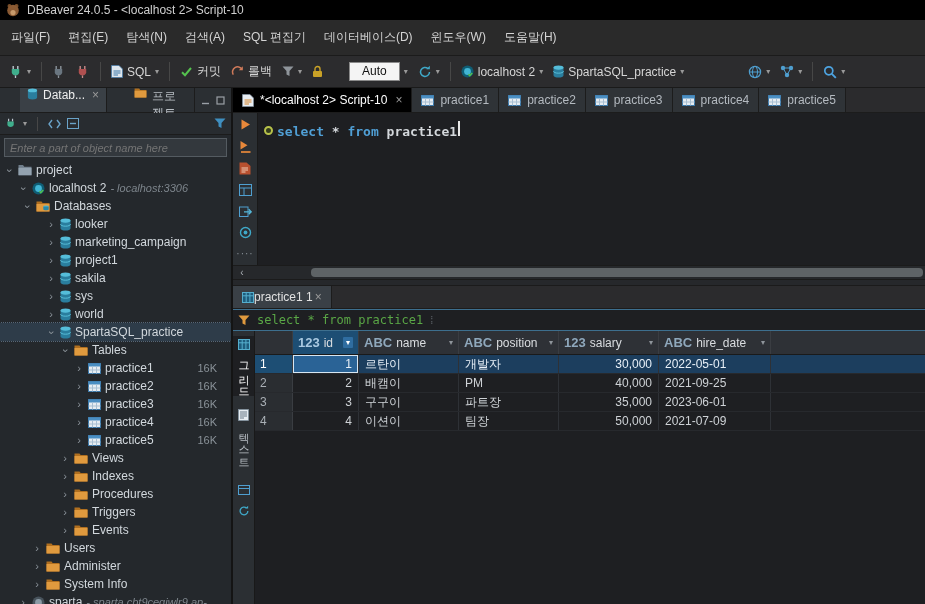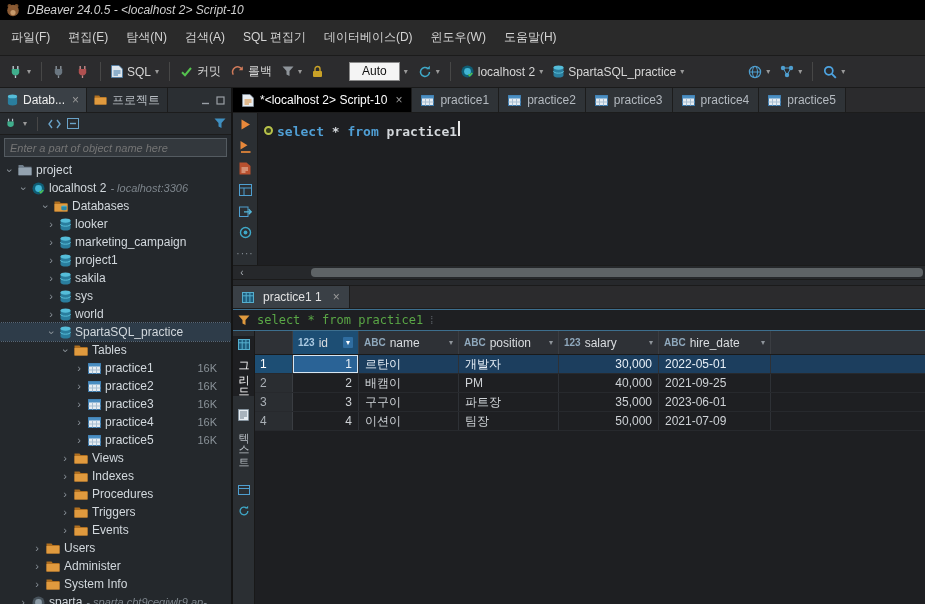--- a/index.html
+++ b/index.html
@@ -4,21 +4,21 @@
 <style>
   * { margin:0; padding:0; box-sizing:border-box; }
   html,body { width:925px; height:604px; }
   body { font-family:"Liberation Sans",sans-serif; background:#1e1f22; color:#c8c8c8;
          font-size:12px; overflow:hidden; -webkit-font-smoothing:antialiased; }
   svg { display:block; }
   .icon { display:inline-flex; align-items:center; justify-content:center; }
 
   
   .titlebar { height:20px; background:#000; display:flex; align-items:center; gap:7px;
-              padding:0 6px; color:#cfcfcf; font-size:12px;font-style:italic; }
+              padding:0 6px; color:#cfcfcf; font-size:12px; }
 
   
   .menubar { height:36px; background:#2a2a2a; display:flex; align-items:center; color:#d4d4d4;
              border-bottom:1px solid #1b1b1b; padding-left:2px; }
   .menu-item { padding:0 9px; height:100%; display:flex; align-items:center; cursor:default; }
 
   
   .toolbar { height:32px; background:#2c2c2e; border-bottom:1px solid #1a1a1a;
              display:flex; align-items:center; gap:2px; padding:0 5px; }
   .tb-btn { display:flex; align-items:center; gap:4px; padding:3px 4px; border-radius:2px; color:#c8c8c8; }
@@ -28,22 +28,22 @@
   .tb-label { color:#d6d6d6; }
 
   
   .main { display:flex; height:531px; }
 
   
   .left-panel { width:233px; background:#24282c; border-right:2px solid #141414;
                 display:flex; flex-direction:column; flex:none; }
   .panel-tabs { height:25px; background:#2b2f33; display:flex; align-items:stretch;
                 border-bottom:1px solid #1c1c1c; }
-  .panel-tab { display:flex; align-items:center; gap:5px; padding:0 7px; color:#b8bec4;
-               border-right:1px solid #1c1c1c; }
+  .panel-tab { display:flex; align-items:flex-start; gap:5px; padding:0 7px; color:#b8bec4;
+               border-right:1px solid #1c1c1c;margin-left:20px; }
   .panel-tab.active { background:#3a4046; color:#eee; }
   .tab-close { color:#9a9a9a; font-size:12px; margin-left:2px; }
   .panel-tab-actions { margin-left:auto; display:flex; align-items:center; gap:6px; padding:0 6px; color:#9aa0a6; }
   .panel-toolbar { height:22px; display:flex; align-items:center; gap:6px; padding:0 5px;
                    border-bottom:1px solid #1c1c1c; background:#282c30; }
   .panel-toolbar .spacer { flex:1; }
   .filter-input { margin:3px 4px 2px; height:19px; background:#33383d; border:1px solid #545b61;
                   color:#9aa0a6; font-size:11px; font-style:italic; padding:0 5px; width:calc(100% - 8px);
                   font-family:"Liberation Sans",sans-serif; outline:none; }
   .tree { flex:1; overflow:hidden; padding-top:2px; }
@@ -81,21 +81,21 @@
                     display:flex; align-items:center; }
   .hscroll-arrow { width:18px; text-align:center; color:#aab0b6; font-size:10px; flex:none; }
   .hscroll-thumb { height:9px; background:#5e6366; border-radius:4px; flex:1; margin:0 2px 0 60px; }
 
   .splitter { height:7px; background:#26282b; border-top:1px solid #1b1b1b; border-bottom:1px solid #1b1b1b; }
 
   
   .results { flex:1; min-height:0; display:flex; flex-direction:column; }
   .results-tabbar { height:23px; background:#2b2b2d; display:flex; align-items:stretch;
                     border-bottom:1px solid #1c1c1c; }
-  .rtab { display:flex; align-items:center; gap:9px; padding:0 9px; background:#3a4046; color:#e2e2e2;
+  .rtab { display:flex; align-items:center; gap:0; padding:0 9px; background:#3a4046; color:#e2e2e2;
           border-right:1px solid #1c1c1c; }
 
   .filter-bar { height:22px; display:flex; align-items:center; gap:7px; padding:0 5px;
                 background:#1e1f22; border-top:1px solid #3d6f8e; border-bottom:1px solid #3d6f8e; }
   .filter-query { font-family:"DejaVu Sans Mono","Liberation Mono",monospace; font-size:12px; color:#5aa746; }
   .filter-sep { color:#5a6066; font-size:11px; }
   .filter-placeholder { color:#878d93; font-style:italic; }
 
   .grid-area { flex:1; min-height:0; display:flex; }
   .side-strip { width:22px; flex:none; background:#2b2f33; border-right:1px solid #191919;
@@ -105,21 +105,21 @@
   .vtab.active { background:#1e1f22; color:#fff; }
   .vlabel { writing-mode:vertical-rl; text-orientation:upright; letter-spacing:2px; }
   .strip-bottom { margin-top:6px; display:flex; flex-direction:column; gap:10px; align-items:center; }
 
   .grid { flex:1; min-width:0; overflow:hidden; background:#1e1f22; }
   .g-header { display:flex; height:24px; background:#2e3136; border-bottom:1px solid #1a1a1a; }
   .g-corner { width:38px; flex:none; border-right:1px solid #3a3d42; }
   .g-col { display:flex; align-items:center; gap:4px; padding:0 5px; border-right:1px solid #3a3d42;
            color:#dadde0; flex:none; }
   .g-col.sorted { background:#1d4e74; }
-  .ctype { font-size:10px; color:#8fa8bc; font-weight:bold; }
+  .ctype { font-size:13px; color:#8fa8bc; font-weight:bold; }
   .g-col.sorted .ctype { color:#a9c8e0; }
   .cname { font-size:12px; }
   .ccaret { margin-left:auto; font-size:8px; color:#8f959b; }
   .ccaret.sorted { background:#2f6da0; color:#fff; padding:1px 3px; border-radius:1px; }
   .g-headfill { flex:1; background:#2e3136; }
   .g-row { display:flex; height:19px; border-bottom:1px solid #27292d; color:#ced2d6; }
   .g-row.selected { background:#1c3e5e; color:#e8f0f8; }
   .g-rownum { width:38px; flex:none; padding-left:5px; display:flex; align-items:center;
               background:#2a2d31; border-right:1px solid #3a3d42; color:#aab0b6; }
   .g-row.selected .g-rownum { background:#1d4e74; color:#fff; }
@@ -382,21 +382,21 @@
           <span class="icon">
             <svg width="13" height="13" viewBox="0 0 13 13">
               <circle cx="6.5" cy="6.5" r="6" fill="#0f5d74"></circle>
               <circle cx="6.5" cy="6.5" r="3.4" fill="#41b5d4"></circle>
               <path d="M7.4 9.2l1.4 1.5 2.4-2.6" stroke="#55c24f" stroke-width="1.5" fill="none"></path>
             </svg>
           </span>
           <span class="tree-label">localhost 2</span>
           <span class="tree-suffix"> - localhost:3306</span>
         </div>
-        <div class="tree-row" style="padding-left: 40px;">
+        <div class="tree-row" style="padding-left: 22px;">
           <span class="tree-arrow open">›</span>
           <span class="icon">
             <svg width="14" height="11" viewBox="0 0 14 11">
               <path d="M.5.5h5l1.2 1.6h6.8V10.5H.5z" fill="#b06f1f"></path>
               <path d="M.5 3h13v7.5H.5z" fill="#e09a3e"></path>
               <ellipse cx="10" cy="5.6" rx="2.7" ry="1.1" fill="#55bdd9"></ellipse>
               <path d="M7.3 5.6v2.6c0 .6 1.2 1.1 2.7 1.1s2.7-.5 2.7-1.1V5.6" fill="#2a89a8"></path>
             </svg>
           </span>
           <span class="tree-label">Databases</span>

